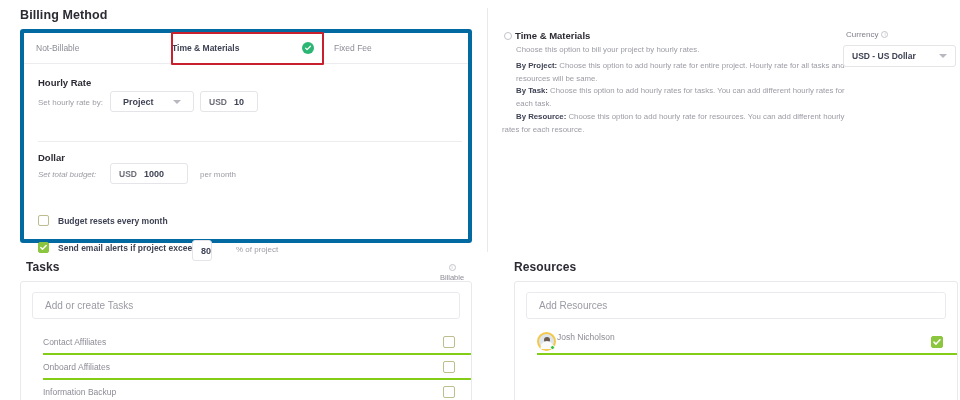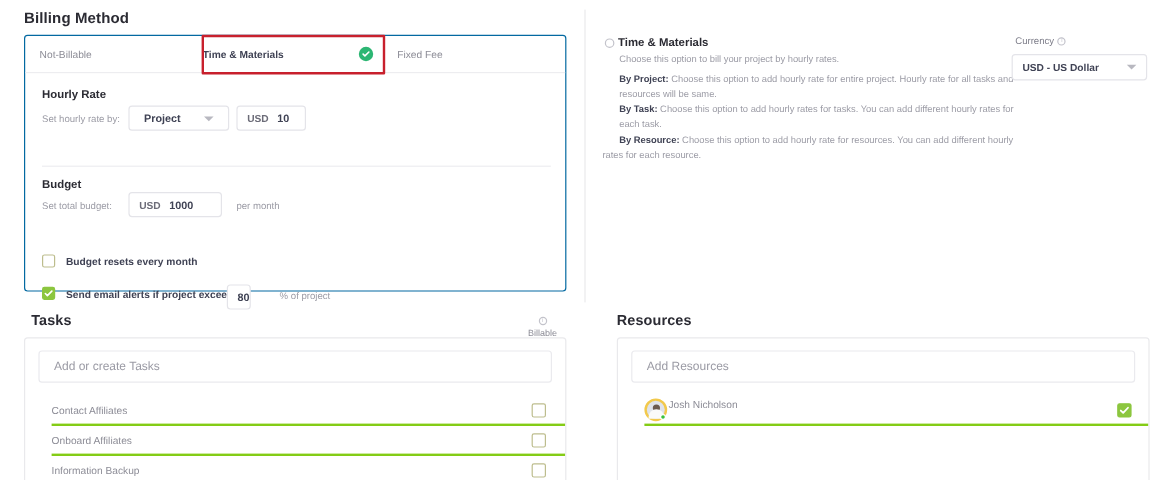--- a/index.html
+++ b/index.html
@@ -23,21 +23,21 @@
 
   .section-title {
     font-size: 12.5px; font-weight: bold; color: #2b2b33;
     letter-spacing: .1px;
   }
   #billing-title { position: absolute; left: 20px; top: 8px; }
 
   .card {
     position: absolute;
     background: #fff;
-    border: 1px solid #0369a1;
+    border: 4px solid #0369a1;
     border-radius: 3px;
   }
 
   
   #billing-card { left: 20px; top: 29px; width: 452px; height: 214px; }
 
   .tabs-row {
     position: relative; height: 31px; border-bottom: 1px solid #ededf0;
     display: flex; align-items: center;
   }
@@ -82,21 +82,21 @@
     border-right: 4px solid transparent; border-top: 4px solid #b8b8c0;
   }
 
   #rate-by-select { left: 86px; top: 58px; width: 84px; padding: 0 12px; justify-content: space-between; }
   #rate-amount-field { left: 176px; top: 58px; width: 58px; padding: 0 8px; gap: 7px; }
 
   .hr-line { position: absolute; left: 14px; width: 424px; height: 1px; background: #ededf0; }
   #line-1 { top: 108px; }
 
   #budget-title { position: absolute; left: 14px; top: 119px; }
-  #budget-label { position: absolute; left: 14px; top: 137px; }
+  #budget-label { position: absolute; left: 14px; top: 137px; font-style: italic; }
   #budget-field { left: 86px; top: 130px; width: 78px; padding: 0 8px; gap: 7px; }
   #per-month { position: absolute; left: 176px; top: 137px; }
 
   .cb-row { position: absolute; display: flex; align-items: center; gap: 9px; }
   .cb {
     width: 11px; height: 11px; border-radius: 2px; flex: none;
     display: inline-flex; align-items: center; justify-content: center;
   }
   .cb.off { border: 1.5px solid #bdbd8d; background: #fff; }
   .cb.on  { background: #8cc63f; border: 1.5px solid #8cc63f; }
@@ -246,21 +246,21 @@
         <span class="caret"></span>
       </div>
 
       <div class="field" id="rate-amount-field">
         <span class="field-unit">USD</span>
         <span class="field-text">10</span>
       </div>
 
       <div class="hr-line" id="line-1"></div>
 
-      <div class="sub-title" id="budget-title">Budget</div>
+      <div class="sub-title" id="budget-title">Dollar</div>
       <div class="muted-label" id="budget-label">Set total budget:</div>
 
       <div class="field" id="budget-field">
         <span class="field-unit">USD</span>
         <span class="field-text">1000</span>
       </div>
       <div class="muted-label" id="per-month">per month</div>
 
       <div class="cb-row" id="row-budget-reset">
         <span class="cb off"></span>

